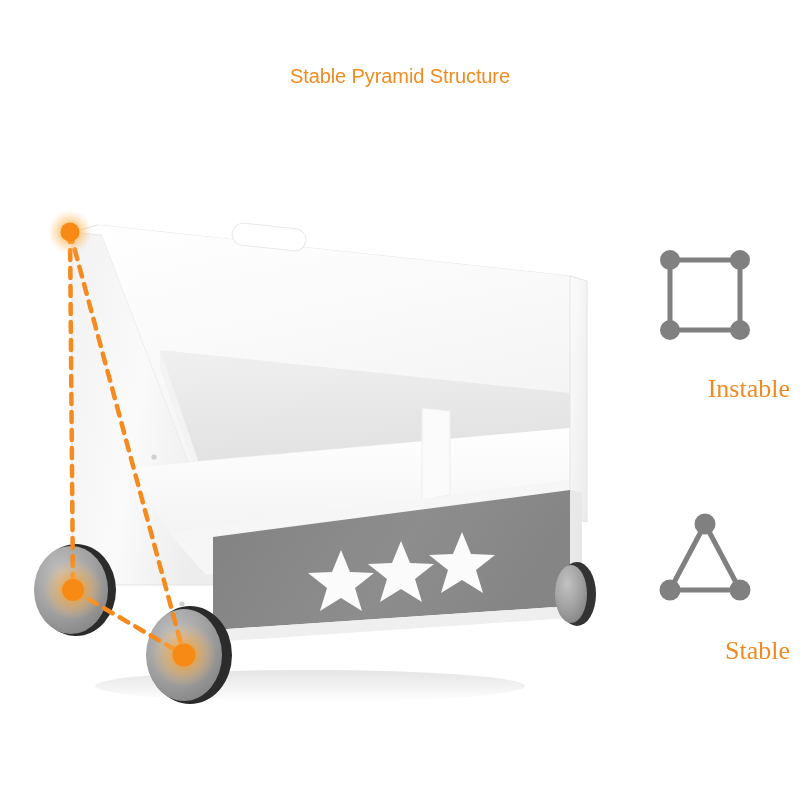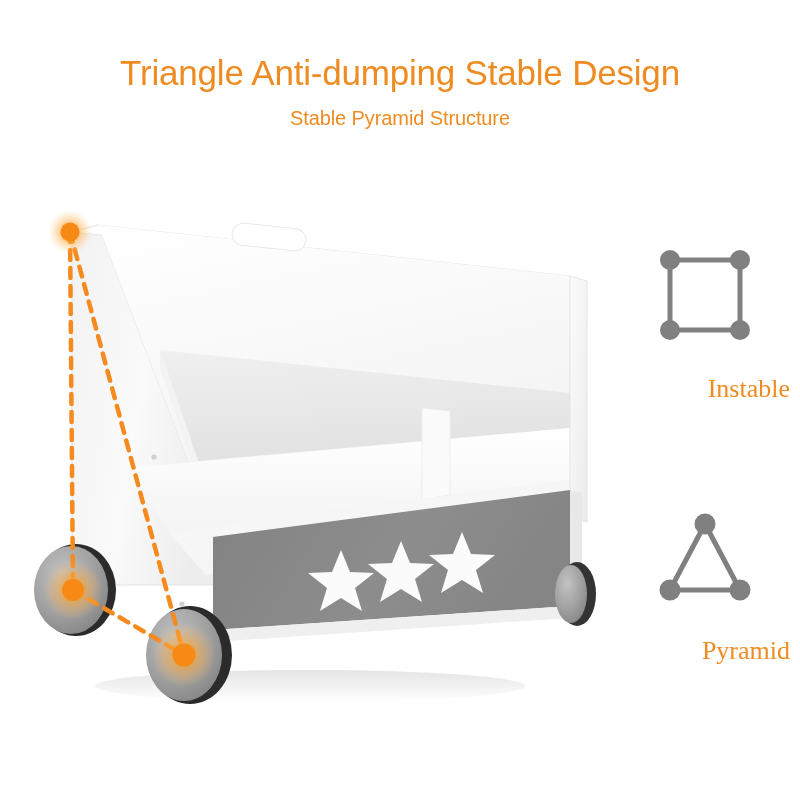--- a/index.html
+++ b/index.html
@@ -92,21 +92,20 @@
     font-weight: 400;
     white-space: nowrap;
   }
 </style>
 </head>
 <body>
 
 <div class="page">
 
   <div class="heading-block">
-    <div class="title">Triangle Anti-dumping Stable Design</div>
     <div class="subtitle">Stable Pyramid Structure</div>
   </div>
 
   <div class="product-stage">
     <svg viewBox="0 0 610 540" xmlns="http://www.w3.org/2000/svg" aria-hidden="true">
       <defs>
         <linearGradient id="gLeftSide" x1="0" y1="0" x2="1" y2="0.4">
           <stop offset="0%" stop-color="#f2f2f2"></stop>
           <stop offset="55%" stop-color="#fafafa"></stop>
           <stop offset="100%" stop-color="#ededed"></stop>
@@ -244,18 +243,18 @@
       <div class="diagram-label">Instable</div>
     </div>
 
     <div class="diagram diagram-stable">
       <svg width="110" height="110" viewBox="0 0 110 110" xmlns="http://www.w3.org/2000/svg" aria-hidden="true">
         <polygon points="55,22 90,88 20,88" fill="none" stroke="#808080" stroke-width="5" stroke-linejoin="round"></polygon>
         <circle cx="55" cy="22" r="10.5" fill="#808080"></circle>
         <circle cx="20" cy="88" r="10.5" fill="#808080"></circle>
         <circle cx="90" cy="88" r="10.5" fill="#808080"></circle>
       </svg>
-      <div class="diagram-label">Pyramid</div>
+      <div class="diagram-label">Stable</div>
     </div>
 
   </div>
 
 </div>
 
 </body></html>

